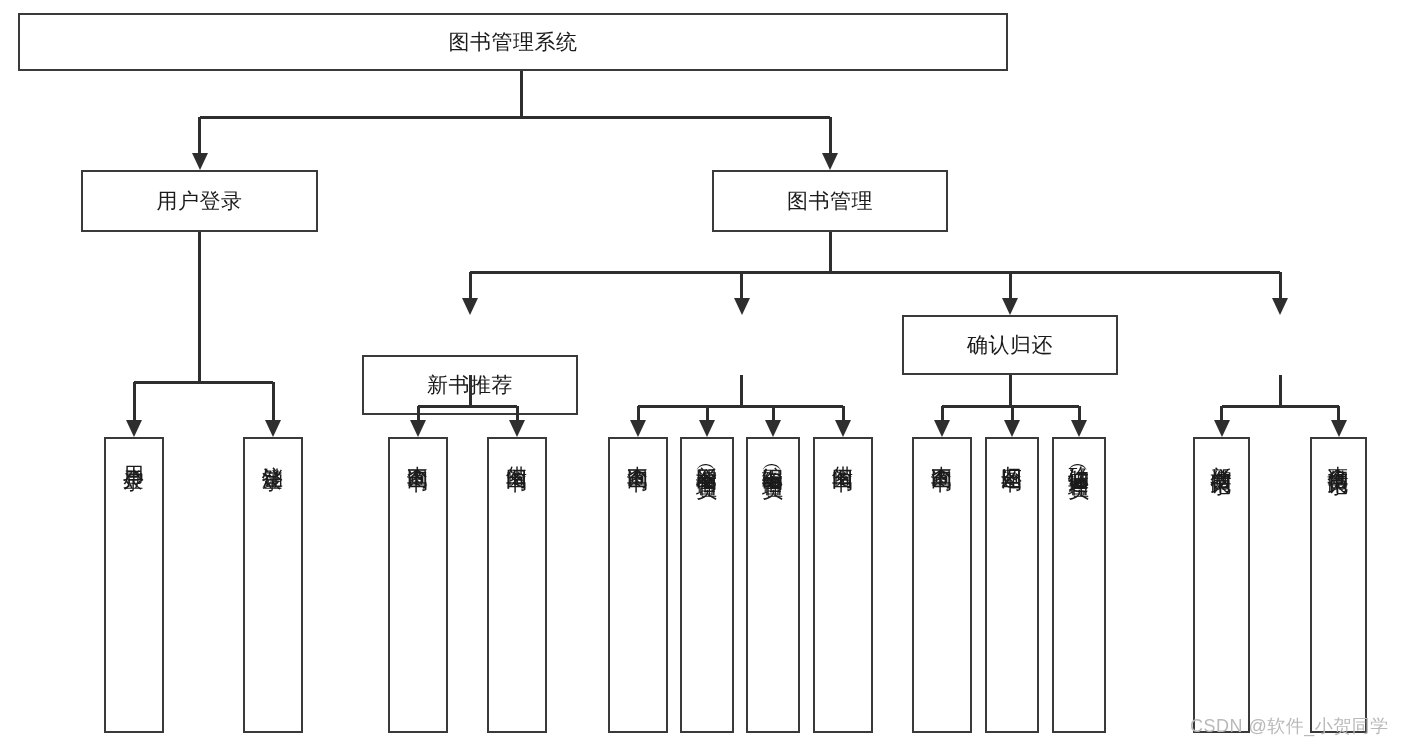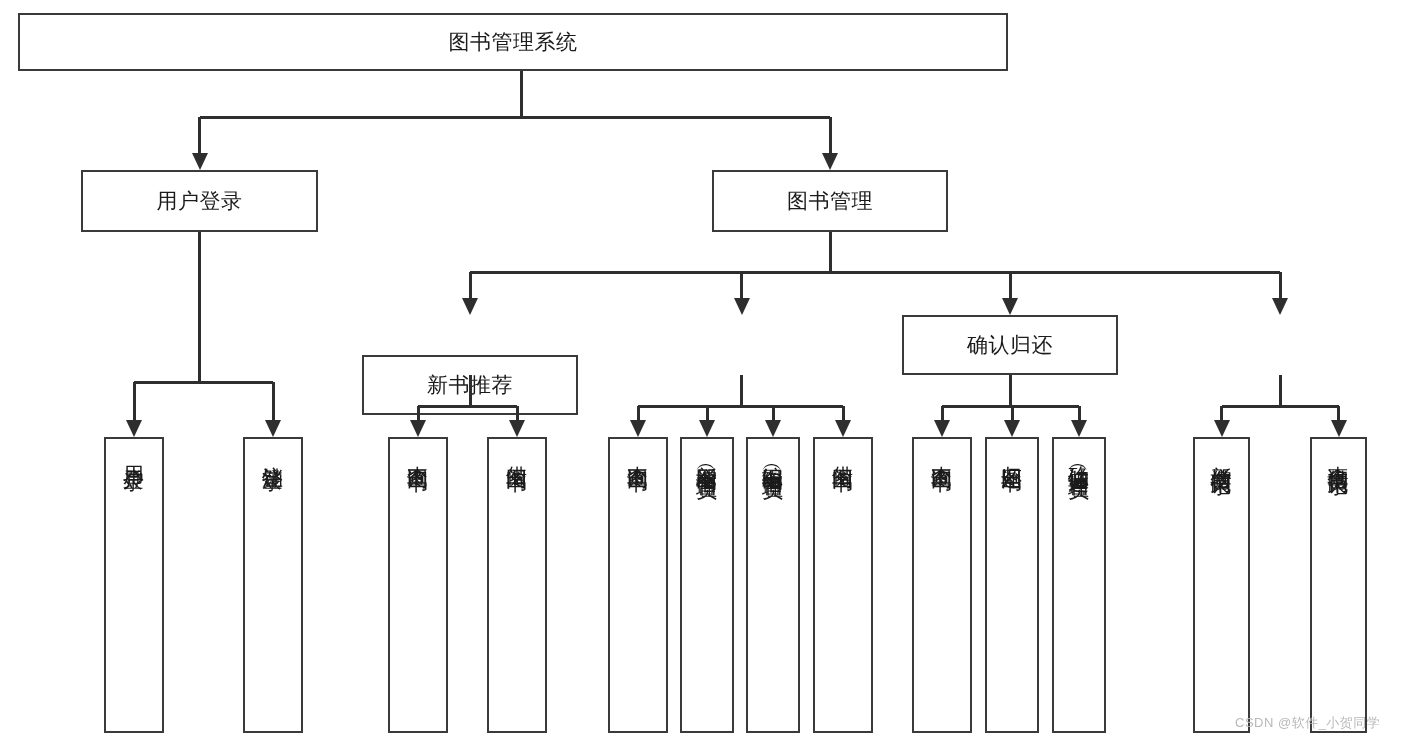--- a/index.html
+++ b/index.html
@@ -62,25 +62,24 @@
     position: absolute;
     width: 0;
     height: 0;
     border-left: 8px solid transparent;
     border-right: 8px solid transparent;
     border-top: 17px solid #2e2e2e;
   }
   
   #watermark {
     position: absolute;
-    font-size: 13px;
+    font-size: 18px;
     color: #b9b9b9;
     white-space: nowrap;
     letter-spacing: 0.5px;
-    margin-left: 45px;
   }
 </style>
 </head>
 <body>
 
 <div id="canvas">
     <div class="node horiz" style="left: 18px; top: 13px; width: 990px; height: 58px; border-color: rgb(58, 58, 58); color: rgb(27, 27, 27);">
       <span class="label">图书管理系统</span>
     </div>
     <div class="node horiz" style="left: 81px; top: 170px; width: 237px; height: 62px; border-color: rgb(58, 58, 58); color: rgb(27, 27, 27);">

